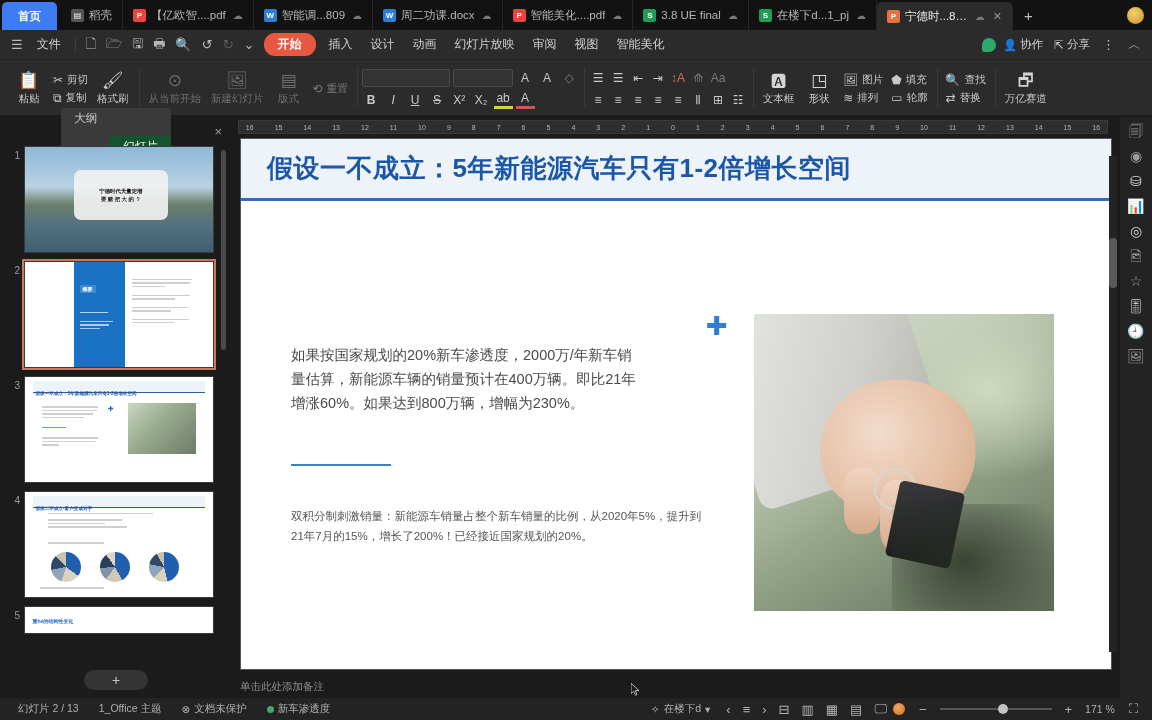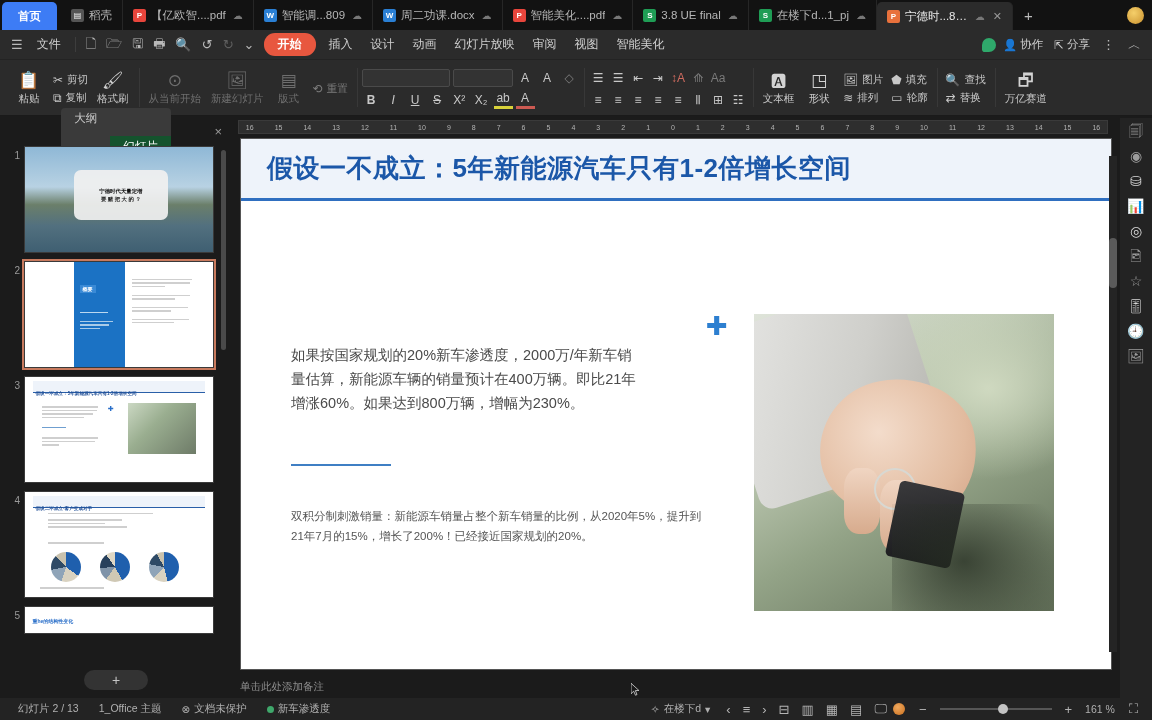--- a/index.html
+++ b/index.html
@@ -726,18 +726,18 @@
     <span class="sb-ic">▦</span>
     <span class="sb-ic">▤</span>
     <span class="sb-ic">🖵</span>
     <span class="recdot"></span>
     <span class="zoomwrap">
       <span class="sb-ic">−</span>
       <span class="zoomtrack">
         <span class="zoomknob"></span>
       </span>
       <span class="sb-ic">+</span>
-      <span>161 %</span>
+      <span>171 %</span>
     </span>
     <span class="sb-ic">⛶</span>
   </div>
 
 </div>
 
 </body></html>

